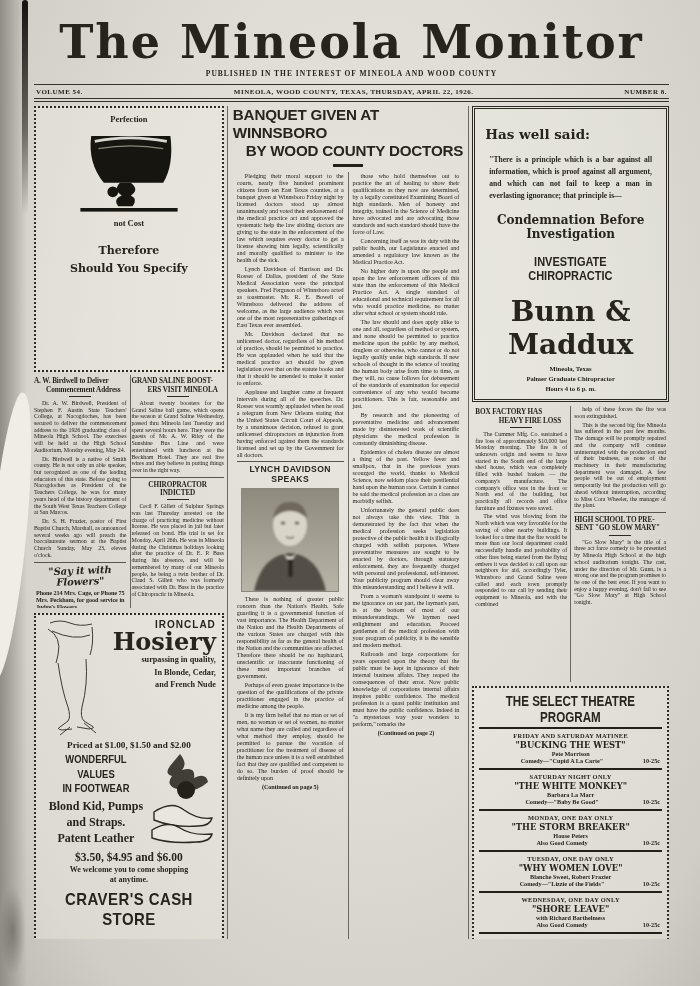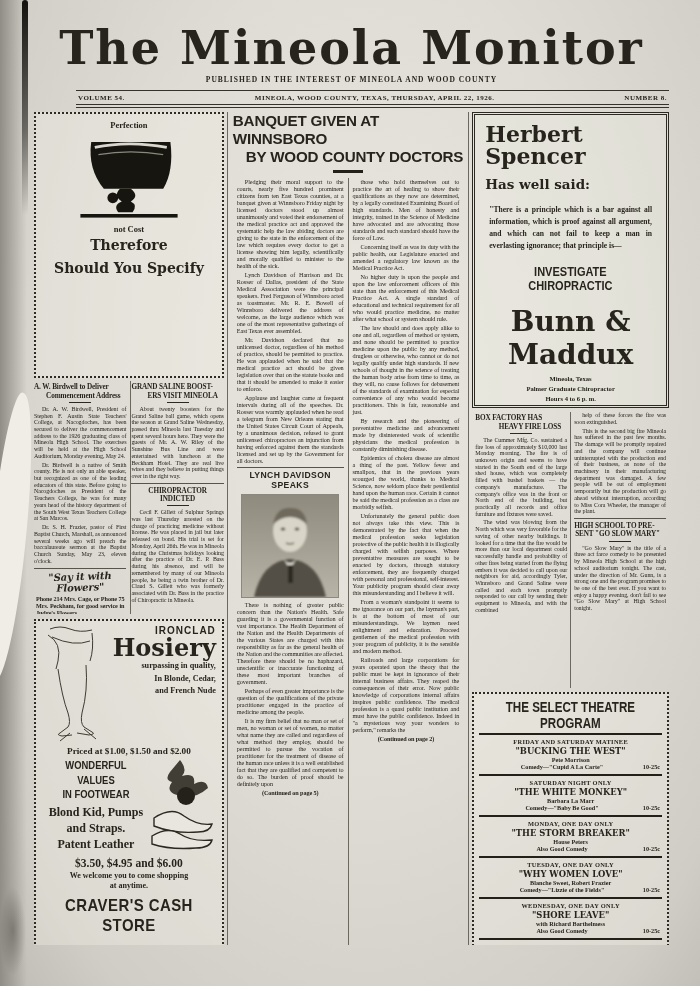--- a/index.html
+++ b/index.html
@@ -13,24 +13,24 @@
   
   .art { position:absolute; pointer-events:none; }
   .art-edge { left:0; top:0; bottom:0; width:30px; background:linear-gradient(90deg,#8f8d85 0%, rgba(143,141,133,0) 90%); }
   .art-streak { left:22px; top:0; width:6px; height:215px; border-radius:4px;
     background:linear-gradient(#15130f 0%, rgba(21,19,15,.55) 60%, rgba(21,19,15,0) 100%); }
   .art-tear { left:-8px; top:392px; width:34px; height:290px; background:#efede5; border-radius:46% 54% 48% 52%; transform:rotate(6deg); }
   .art-smudge { left:0; bottom:10px; width:26px; height:90px; background:radial-gradient(ellipse, rgba(40,38,32,.35), rgba(40,38,32,0) 70%); }
 
   
   .masthead { text-align:center; }
-  .mast-title { font-family:"DejaVu Serif", serif; font-weight:bold; font-size:46px; letter-spacing:2px; line-height:1.05; margin-top:18px; }
+  .mast-title { font-family:"DejaVu Serif", serif; font-weight:bold; font-size:46px; letter-spacing:2px; line-height:1.05; margin-top:12px; }
   .mast-sub { font-weight:bold; font-size:7.5px; letter-spacing:1px; margin-top:3px; }
   .dateline { display:flex; justify-content:space-between; align-items:center; margin-top:6px;
-    border-top:1px solid #35322b; border-bottom:4px double #35322b; padding:2.5px 2px; font-weight:bold; font-size:7px; letter-spacing:.5px;margin-left:42px; }
+    border-top:1px solid #35322b; border-bottom:4px double #35322b; padding:2.5px 2px; font-weight:bold; font-size:7px; letter-spacing:.5px; }
 
   
   .bodygrid { display:flex; margin-top:4px; height:833px; }
   .sec { overflow:hidden; }
   .sec-left  { width:192px; }
   .sec-mid   { width:233px; border-left:1px solid #6b685f; border-right:1px solid #6b685f; padding:0 5px; margin:0 3px; }
   .sec-right { width:199px; }
 
   .twocol { display:flex; overflow:hidden;justify-content:space-between; }
   .twocol > .col + .col { border-left:1px solid #6b685f; }
@@ -43,21 +43,21 @@
   .arthead { font-weight:bold; font-size:7.2px; line-height:1.15; margin:2px 0 1px 0; }
   .arthead .l2 { text-align:right; padding-right:6px; }
   .dash { width:22px; border-top:1px solid #2c2922; margin:2px auto 3px auto; }
   .rule { border:0; border-top:1px solid #57544b; margin:3px 0; }
 
   
   .adbox-dot { border:2px dotted #2e2b24; background:rgba(243,241,233,.35); }
   .perfection { height:250px; padding:6px 8px; text-align:center; position:relative; }
   .perf-label { font-weight:bold; font-size:8.5px; }
   .perf-art { margin:2px auto 0 auto; display:block; }
-  .perf-tag { font-family:"DejaVu Serif", serif; font-weight:bold; font-size:14px; line-height:1.6; }
+  .perf-tag { font-family:"DejaVu Serif", serif; font-weight:bold; font-size:11px; margin-top:14px; line-height:1.6; }
 
   .flowers { text-align:center; margin-top:4px; border-top:1px solid #57544b; border-bottom:1px solid #57544b; padding:2px 0 3px 0; }
   .flowers-script { font-family:"DejaVu Serif", serif; font-style:italic; font-weight:bold; font-size:10px; transform:rotate(-2deg); display:inline-block; }
   .flowers-text { font-weight:bold; font-size:6.2px; text-align:justify; margin-top:2px; padding:0 2px; }
 
   .ironclad { margin-top:5px; height:345px; padding:4px 6px; text-align:center; }
   .iron-top { display:flex;text-align:right; }
   .iron-legs { width:64px; flex:none; }
   .iron-right { flex:1; }
   .iron-brand { font-family:"Liberation Sans", sans-serif; font-weight:bold; font-size:10px; letter-spacing:1px; }
@@ -293,23 +293,23 @@
             <p class="b">From a woman's standpoint it seems to me ignorance on our part, the layman's part, is at the bottom of most of our misunderstandings. We laymen need enlightment and education. Proceed gentlemen of the medical profession with your program of publicity, it is the sensible and modern method.</p>
             <p class="b">Railroads and large corporations for years operated upon the theory that the public must be kept in ignorance of their internal business affairs. They reaped the consequences of their error. Now public knowledge of corporations internal affairs inspires public confidence. The medical profession is a quasi public institution and must have the public confidence. Indeed in "a mysterious way your wonders to perform," remarks the</p>
             <div class="contnote">(Continued on page 2)</div>
           </div>
         </div>
       </section>
 
       <section class="sec sec-right">
 
         <aside class="spencer">
-          <div class="sp-title">Herbert Spencer</div>
           <div class="sp-sub">Has well said:</div>
           <div class="sp-quote">"There is a principle which is a bar against all information, which is proof against all argument, and which can not fail to keep a man in everlasting ignorance; that principle is—</div>
+          <div class="sp-cond">Condemnation Before Investigation</div>
           <span class="gothic sp-invest">INVESTIGATE CHIROPRACTIC</span>
           <div class="sp-firm">Bunn &amp; Maddux</div>
           <div class="sp-small">
             <div>Mineola, Texas</div>
             <div>Palmer Graduate Chiropractor</div>
             <div>Hours 4 to 6 p. m.</div>
           </div>
         </aside>
 
         <div class="twocol right-arts bodytext-s">

